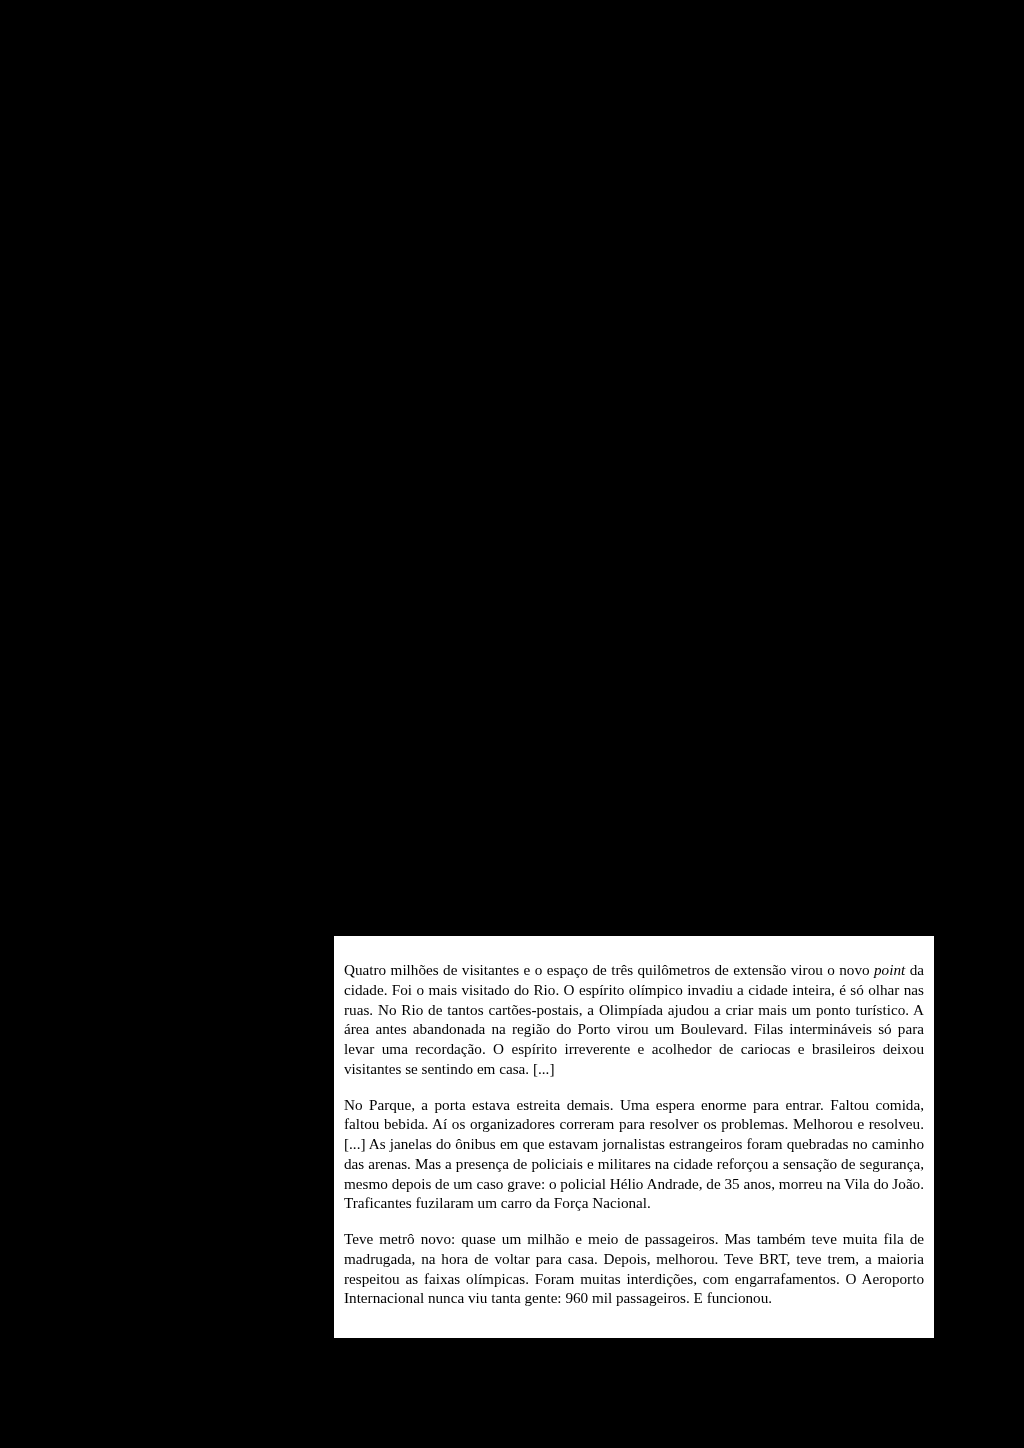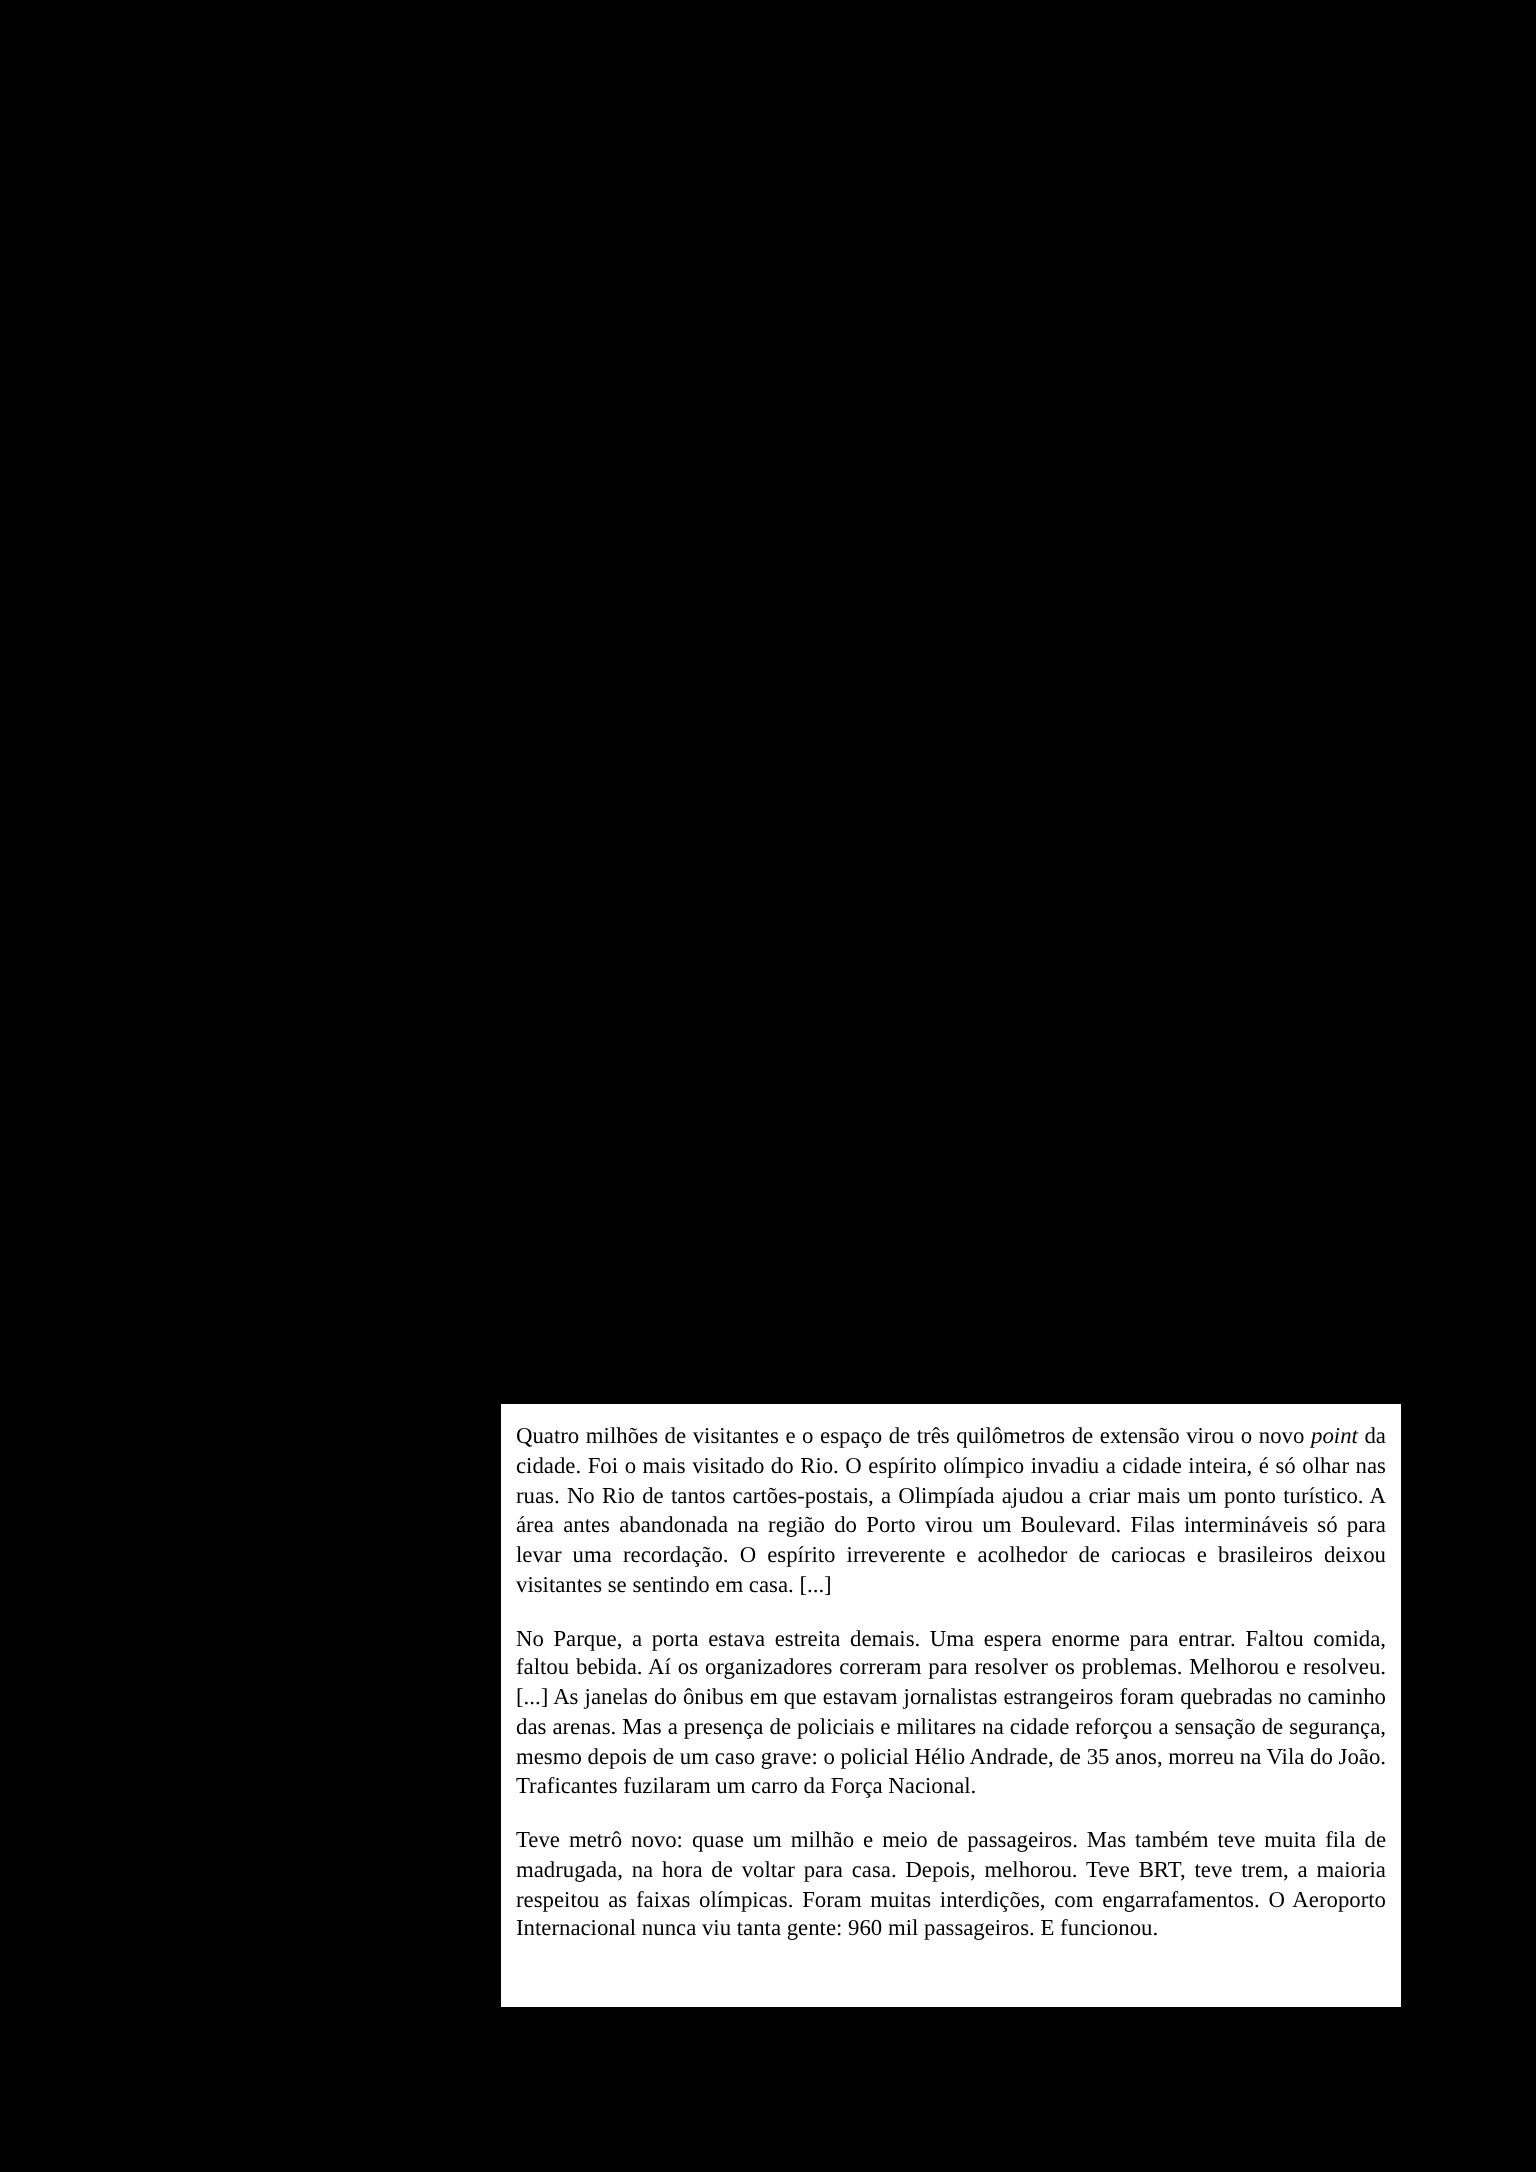--- a/index.html
+++ b/index.html
@@ -27,21 +27,21 @@
     position: absolute;
     left: 334px;
     top: 936px;
     width: 600px;
     height: 402px;
     background: #ffffff;
     box-sizing: border-box;
     padding: 12px 10px 10px 10px;
   }
   #quote-block p {
-    margin: 0 0 16px 0;
+    margin: 12px 0 16px 0;
     text-align: justify;
     color: #000000;
     font-size: 15.2px;
     line-height: 1.30;
     font-family: "Liberation Serif", serif;
   }
   #quote-block p:last-child {
     margin-bottom: 0;
     font-family: Liberation Serif, serif;
   }

